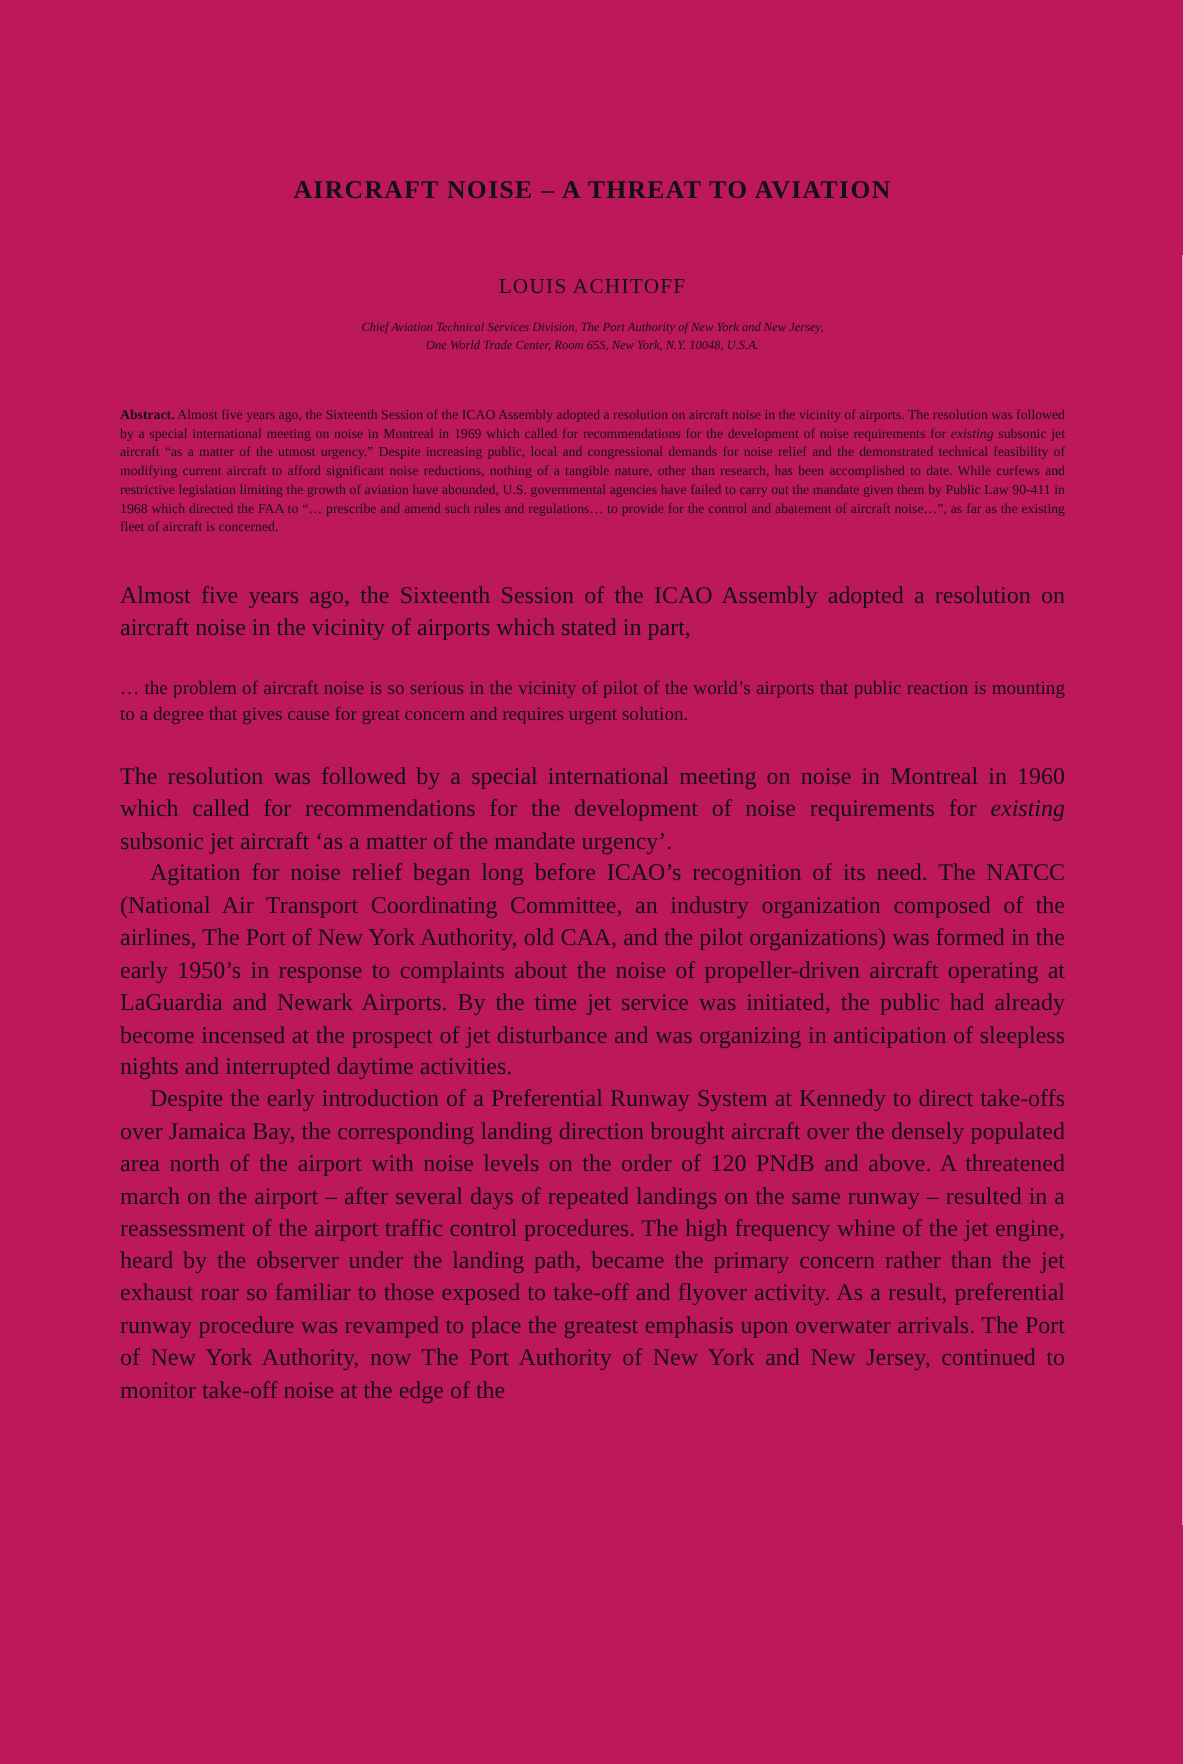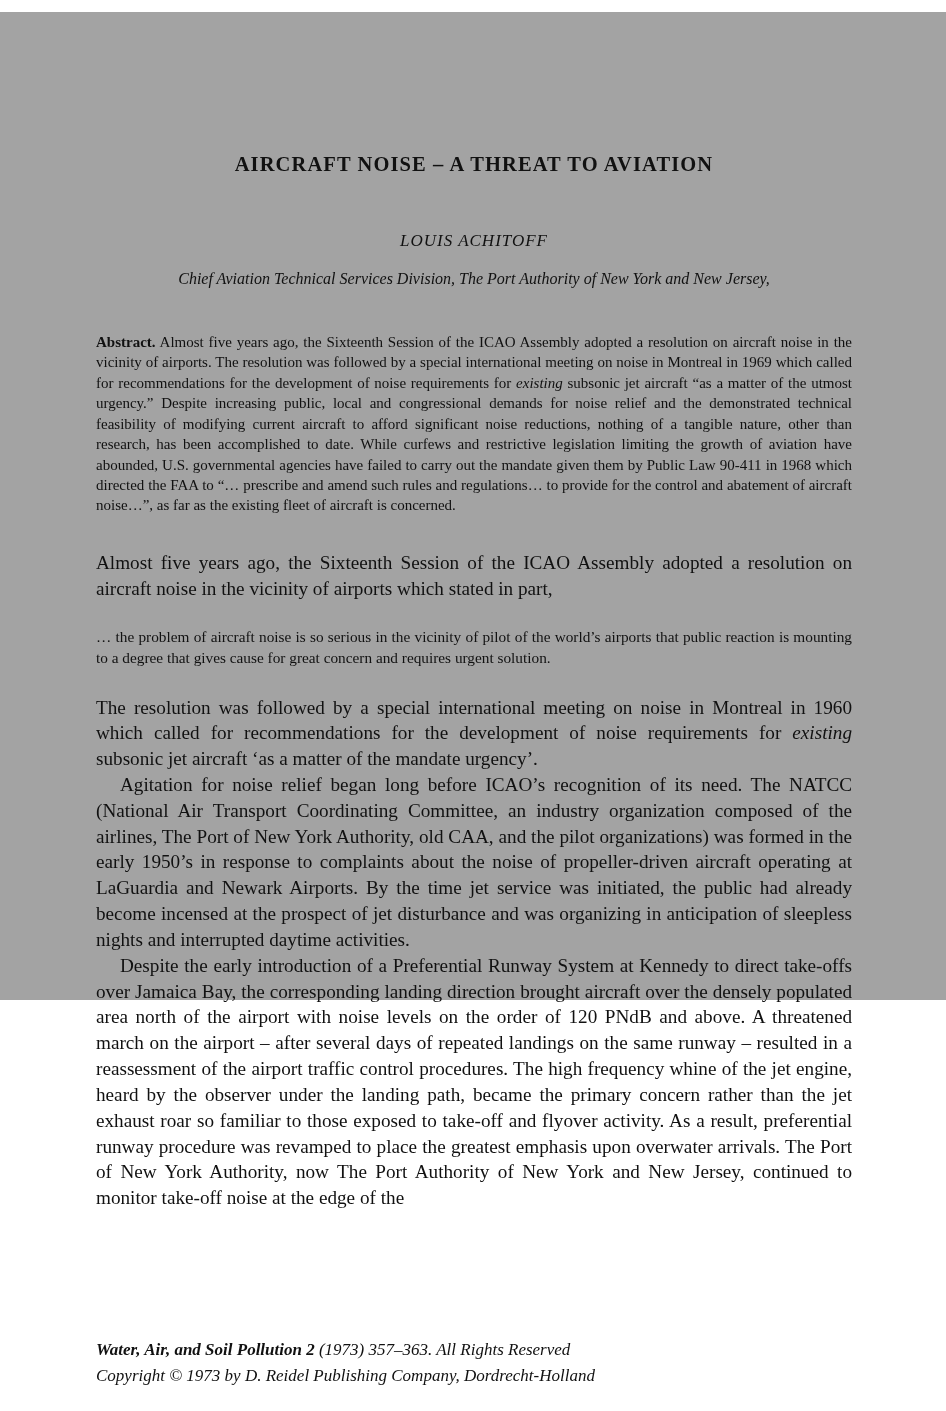--- a/index.html
+++ b/index.html
@@ -12,23 +12,22 @@
     height: 1411px;
     position: relative;
     font-family: "Liberation Serif", serif;
     color: #111;
     overflow: hidden;
   }
   .page {
     position: absolute;
     left: 0; top: 0;
     width: 946px;
-    height: 988px;
-    background: #a3a3a3;
-    margin-top: 12px;
+    height: 1411px;
+    background: #be185d;
   }
   .content {
     position: absolute;
     left: 96px;
     top: 0;
     width: 756px;
   }
   h1.title {
     font-size: 20.5px;
     font-weight: bold;
@@ -36,32 +35,31 @@
     text-align: center;
     margin: 0;
     padding-top: 141px;
     font-family: "Liberation Serif", serif;
   }
   .author {
     text-align: center;
     font-size: 17px;
     letter-spacing: 1.0px;
     margin-top: 55px;
-    font-style: italic;
   }
   .affiliation {
     text-align: center;
     font-style: italic;
-    font-size: 16px;
+    font-size: 10px;
     line-height: 1.42;
     margin-top: 17px;
   }
   .abstract {
     margin-top: 41px;
-    font-size: 15px;
+    font-size: 11px;
     line-height: 1.365;
     text-align: justify;
     hyphens: auto;
   }
   .abstract .lead {
     font-weight: bold;
   }
   .abstract i { font-style: italic; }
   p.body {
     font-size: 19.2px;
@@ -103,37 +101,32 @@
 
 <div class="page">
   <div class="content">
 
     <h1 class="title">AIRCRAFT NOISE – A THREAT TO AVIATION</h1>
 
     <div class="author">LOUIS ACHITOFF</div>
 
     <div class="affiliation">
       <div>Chief Aviation Technical Services Division, The Port Authority of New York and New Jersey,</div>
+      <div>One World Trade Center, Room 65S, New York, N.Y. 10048, U.S.A.</div>
     </div>
 
     <div class="abstract">
       <span class="lead">Abstract.</span><span> Almost five years ago, the Sixteenth Session of the ICAO Assembly adopted a resolution on aircraft noise in the vicinity of airports. The resolution was followed by a special international meeting on noise in Montreal in 1969 which called for recommendations for the development of noise requirements for </span><i>existing</i><span> subsonic jet aircraft “as a matter of the utmost urgency.” Despite increasing public, local and congressional demands for noise relief and the demonstrated technical feasibility of modifying current aircraft to afford significant noise reductions, nothing of a tangible nature, other than research, has been accomplished to date. While curfews and restrictive legislation limiting the growth of aviation have abounded, U.S. governmental agencies have failed to carry out the mandate given them by Public Law 90-411 in 1968 which directed the FAA to “… prescribe and amend such rules and regulations… to provide for the control and abatement of aircraft noise…”, as far as the existing fleet of aircraft is concerned.</span>
     </div>
 
     <p class="body first">Almost five years ago, the Sixteenth Session of the ICAO Assembly adopted a resolution on aircraft noise in the vicinity of airports which stated in part,</p>
 
     <div class="quote">… the problem of aircraft noise is so serious in the vicinity of pilot of the world’s airports that public reaction is mounting to a degree that gives cause for great concern and requires urgent solution.</div>
 
     <p class="body"><span>The resolution was followed by a special international meeting on noise in Montreal in 1960 which called for recommendations for the development of noise requirements for </span><i>existing</i><span> subsonic jet aircraft ‘as a matter of the mandate urgency’.</span></p>
 
     <p class="body indent">Agitation for noise relief began long before ICAO’s recognition of its need. The NATCC (National Air Transport Coordinating Committee, an industry organization composed of the airlines, The Port of New York Authority, old CAA, and the pilot organizations) was formed in the early 1950’s in response to complaints about the noise of propeller-driven aircraft operating at LaGuardia and Newark Airports. By the time jet service was initiated, the public had already become incensed at the prospect of jet disturbance and was organizing in anticipation of sleepless nights and interrupted daytime activities.</p>
 
     <p class="body indent">Despite the early introduction of a Preferential Runway System at Kennedy to direct take-offs over Jamaica Bay, the corresponding landing direction brought aircraft over the densely populated area north of the airport with noise levels on the order of 120 PNdB and above. A threatened march on the airport – after several days of repeated landings on the same runway – resulted in a reassessment of the airport traffic control procedures. The high frequency whine of the jet engine, heard by the observer under the landing path, became the primary concern rather than the jet exhaust roar so familiar to those exposed to take-off and flyover activity. As a result, preferential runway procedure was revamped to place the greatest emphasis upon overwater arrivals. The Port of New York Authority, now The Port Authority of New York and New Jersey, continued to monitor take-off noise at the edge of the</p>
 
   </div>
 
-  <div class="footer">
-    <div>
-      <b>Water, Air, and Soil Pollution</b><span> </span><b>2</b><span> </span><span>(1973) 357–363. All Rights Reserved</span>
-    </div>
-    <div class="reg">Copyright © 1973 by D. Reidel Publishing Company, Dordrecht-Holland</div>
-  </div>
 </div>
 
 </body></html>

